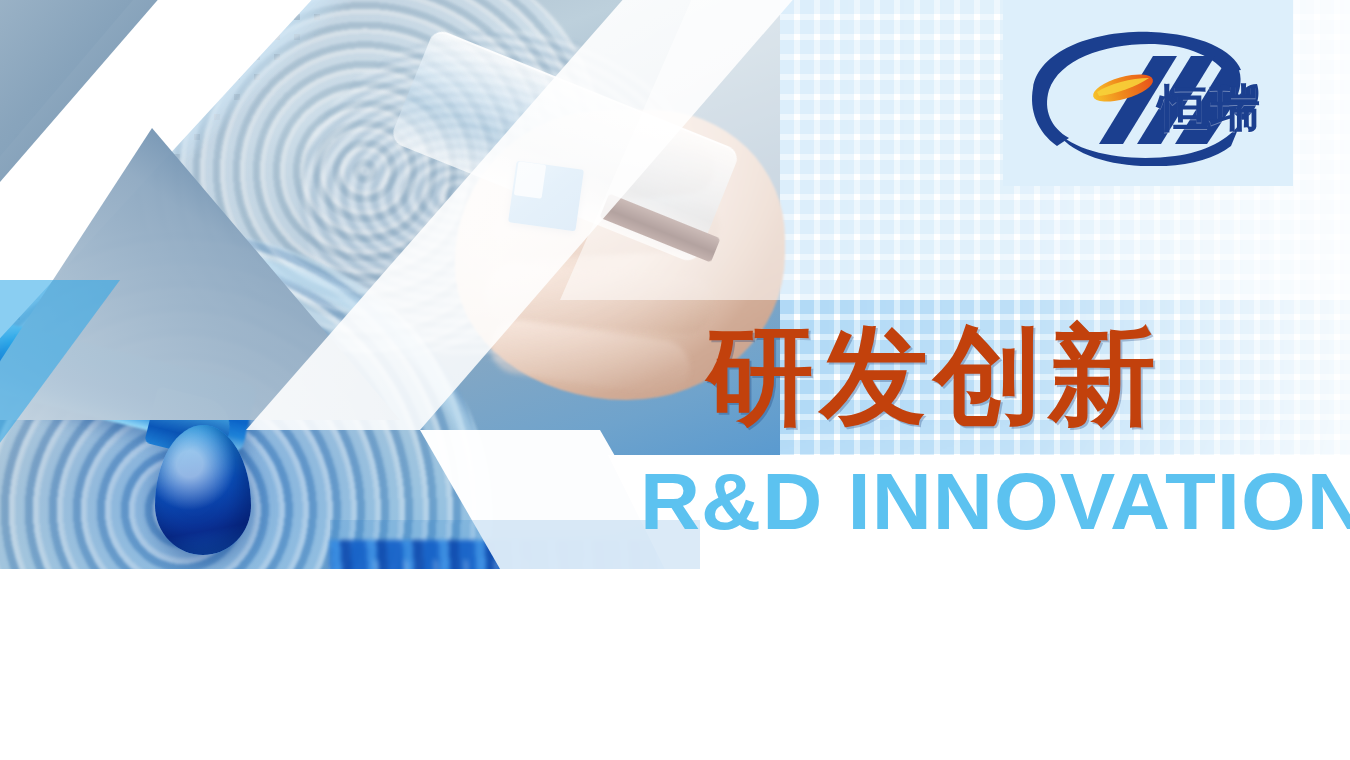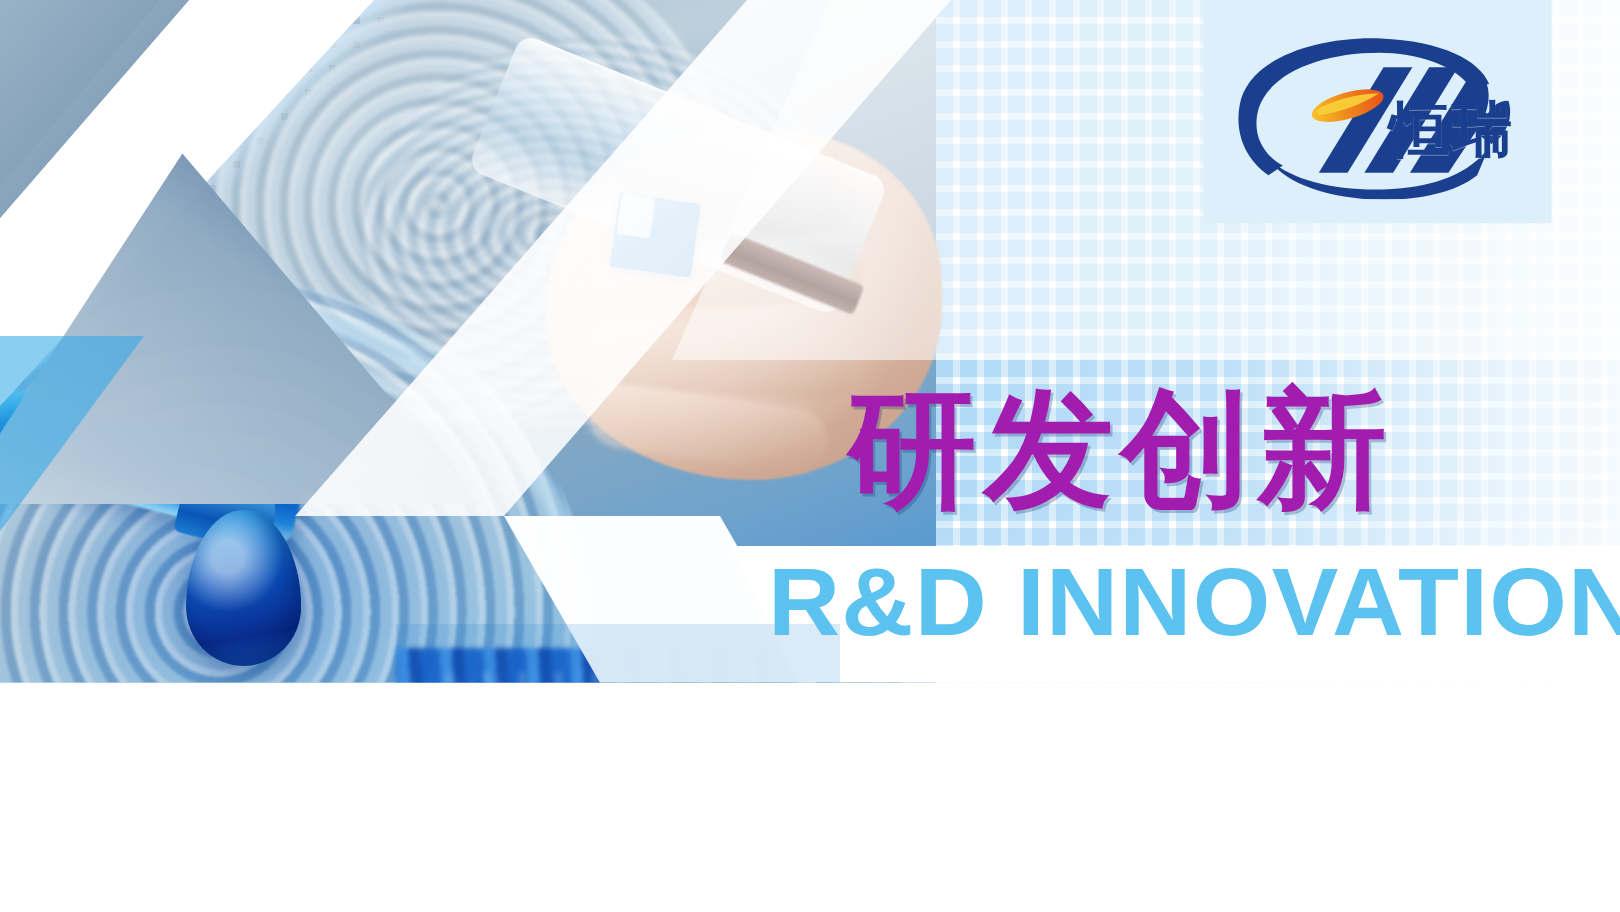--- a/index.html
+++ b/index.html
@@ -270,21 +270,21 @@
     text-shadow: 0 1px 0 rgba(255,255,255,.35);
   }
 
   
   .headline {
     position: absolute;
     left: 706px; top: 322px;
     font-size: 108px;
     line-height: 1;
     font-weight: bold;
-    color: #a21caf;
+    color: #c2410c;
     letter-spacing: 6px;
     font-family: "DejaVu Sans", "Liberation Sans", sans-serif;
     text-shadow: 2px 2px 0 rgba(18,50,110,.28);
     white-space: nowrap;
   }
   .subhead {
     position: absolute;
     left: 640px; top: 462px;
     font-size: 80px;
     line-height: 1;

